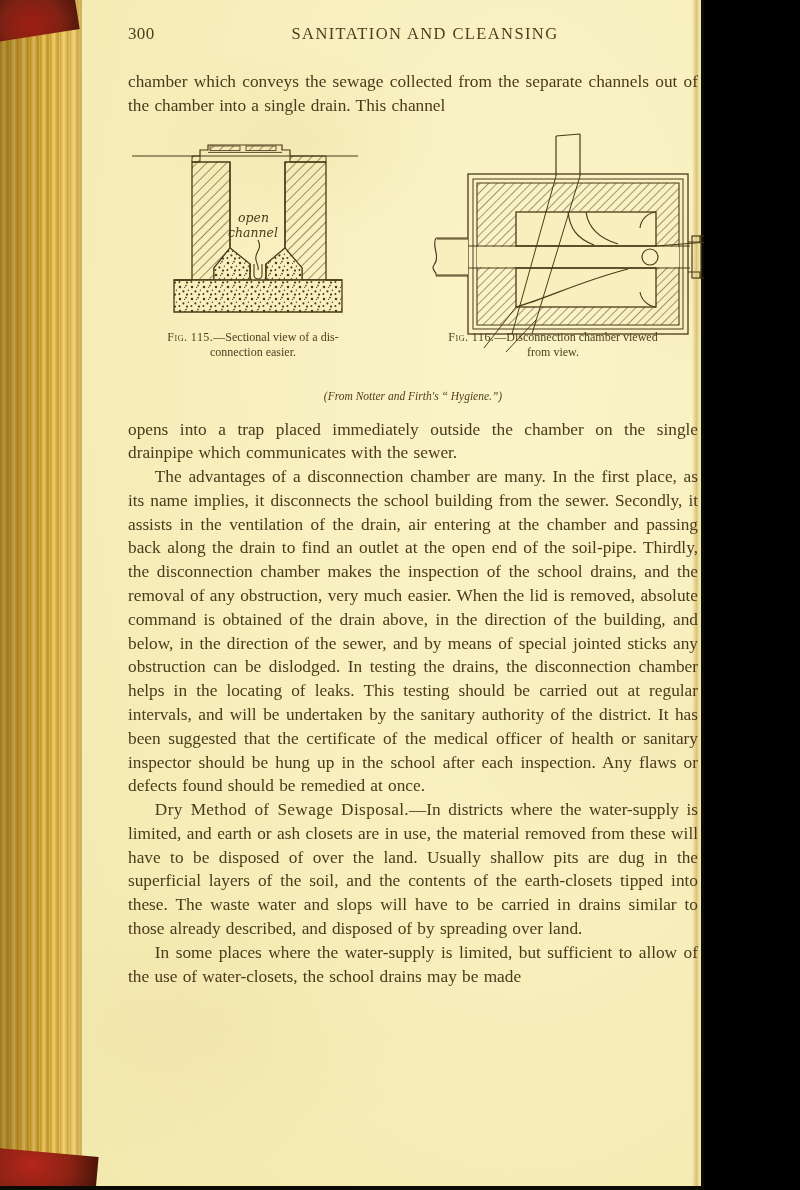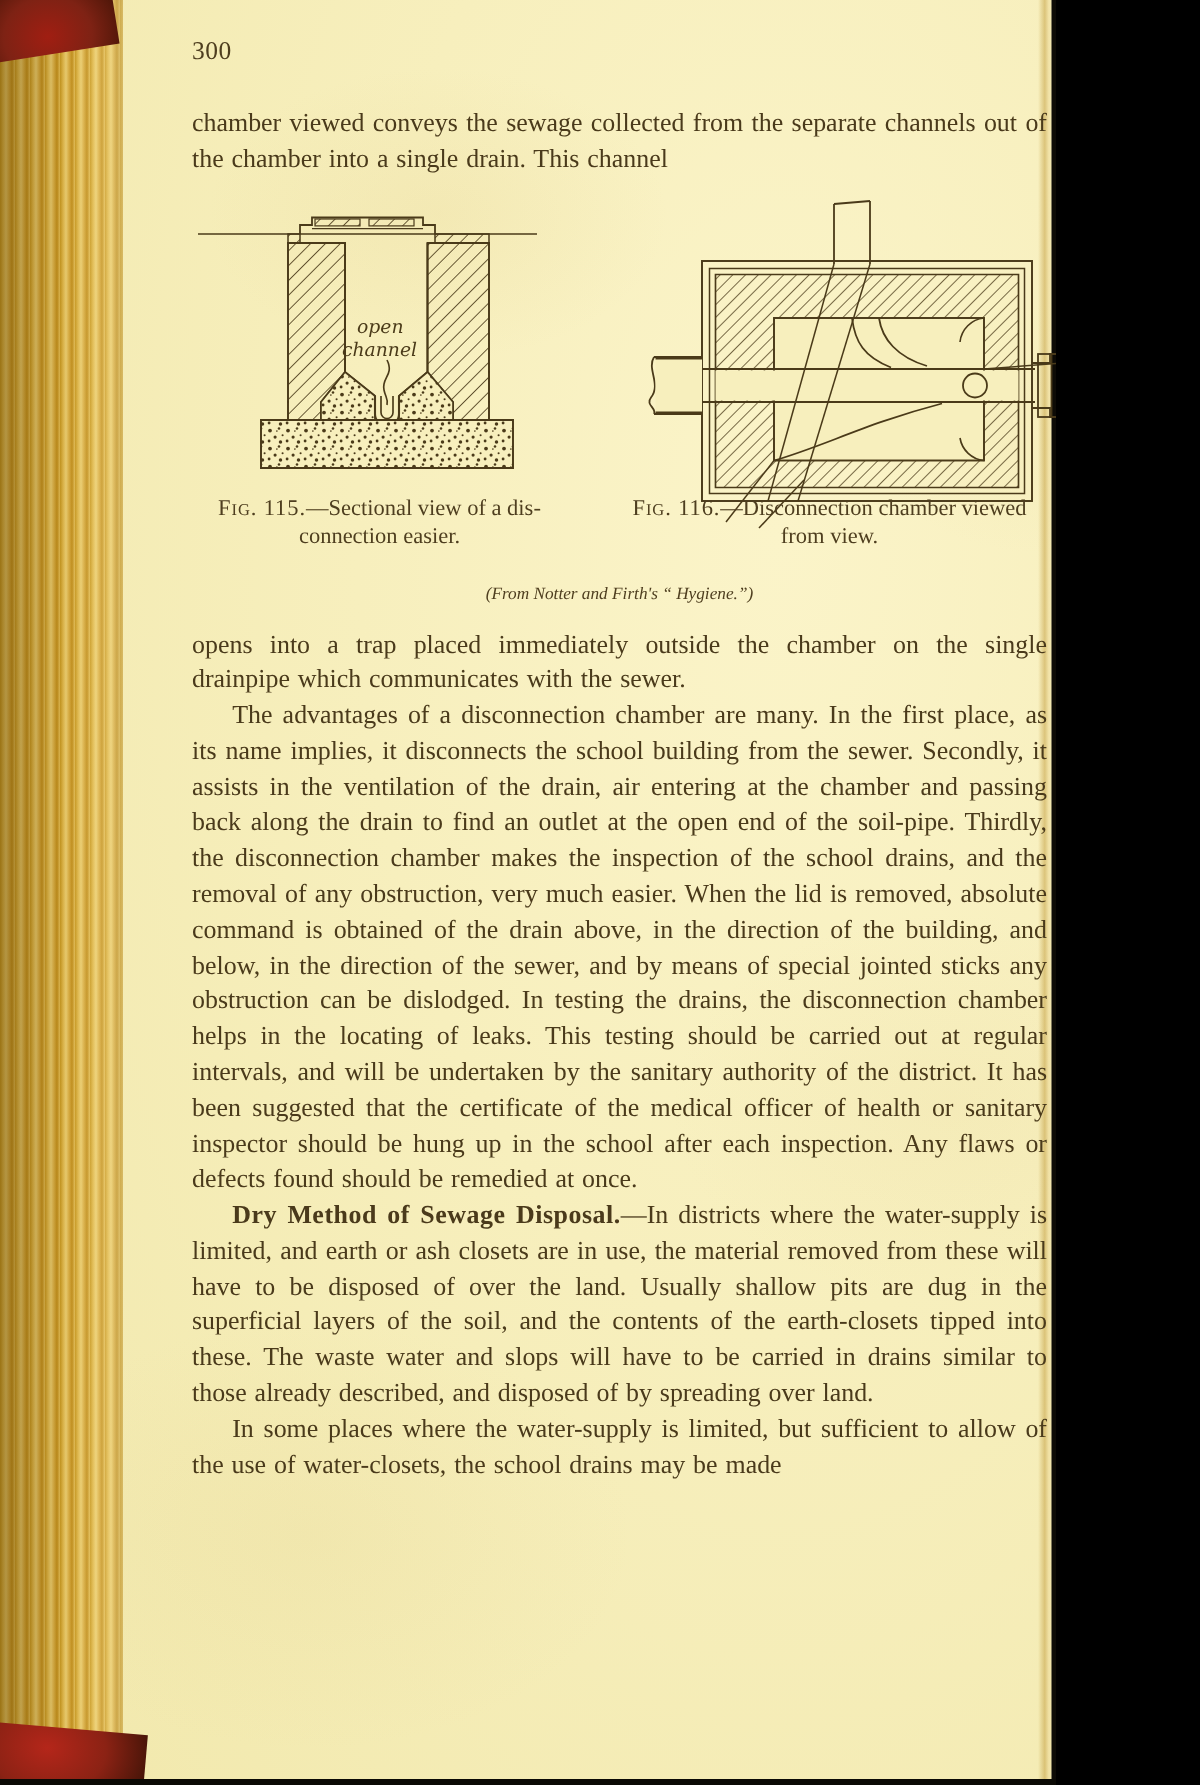--- a/index.html
+++ b/index.html
@@ -136,31 +136,31 @@
   p.body {
     margin: 0;
     font-size: 17.3px;
     line-height: 1.375;
     text-align: justify;
     text-align-last: left;
     color: #4a3a1b;
     word-spacing: .055em;
   }
   p.indent { text-indent: 1.55em; }
-  .bold-run { font-weight: bold; letter-spacing: .02em; }
+  .bold-run { font-weight: normal; letter-spacing: .02em; }
 
   
   #figures {
     position: relative;
     height: 252px;
     margin: 16px 0 4px 0;
   }
   .figcap {
     position: absolute;
-    font-size: 15px;
+    font-size: 12px;
     line-height: 1.3;
     text-align: center;
     color: #4e3e1f;
   }
   .figcap .smallcaps {
     font-variant: small-caps;
     letter-spacing: .04em;
   }
   #credit {
     text-align: center;
@@ -196,23 +196,24 @@
   <div id="bind-top"></div>
   <div id="bind-bottom"></div>
   <div id="right-edge"></div>
   <div id="frame-right"></div>
   <div id="frame-bottom"></div>
 
   <div id="content">
 
     <div class="running-head">
       <span class="folio">300</span>
+      <span class="head-title">SANITATION AND CLEANSING</span>
     </div>
 
-    <p class="body">chamber viewed conveys the sewage collected from the separate channels out of the chamber into a single drain. This channel</p>
+    <p class="body">chamber which conveys the sewage collected from the separate channels out of the chamber into a single drain. This channel</p>
 
     <div id="figures">
 
       <svg id="fig115" class="fig" width="230" height="200" viewBox="0 0 230 200">
         <defs>
           <pattern id="hatchL" width="7" height="7" patternTransform="rotate(45)" patternUnits="userSpaceOnUse">
             <line x1="0" y1="0" x2="0" y2="7" stroke="#4a3a19" stroke-width="1.1"></line>
           </pattern>
           <pattern id="rubble" width="12" height="12" patternUnits="userSpaceOnUse">
             <rect width="12" height="12" fill="#f7efbd"></rect>

